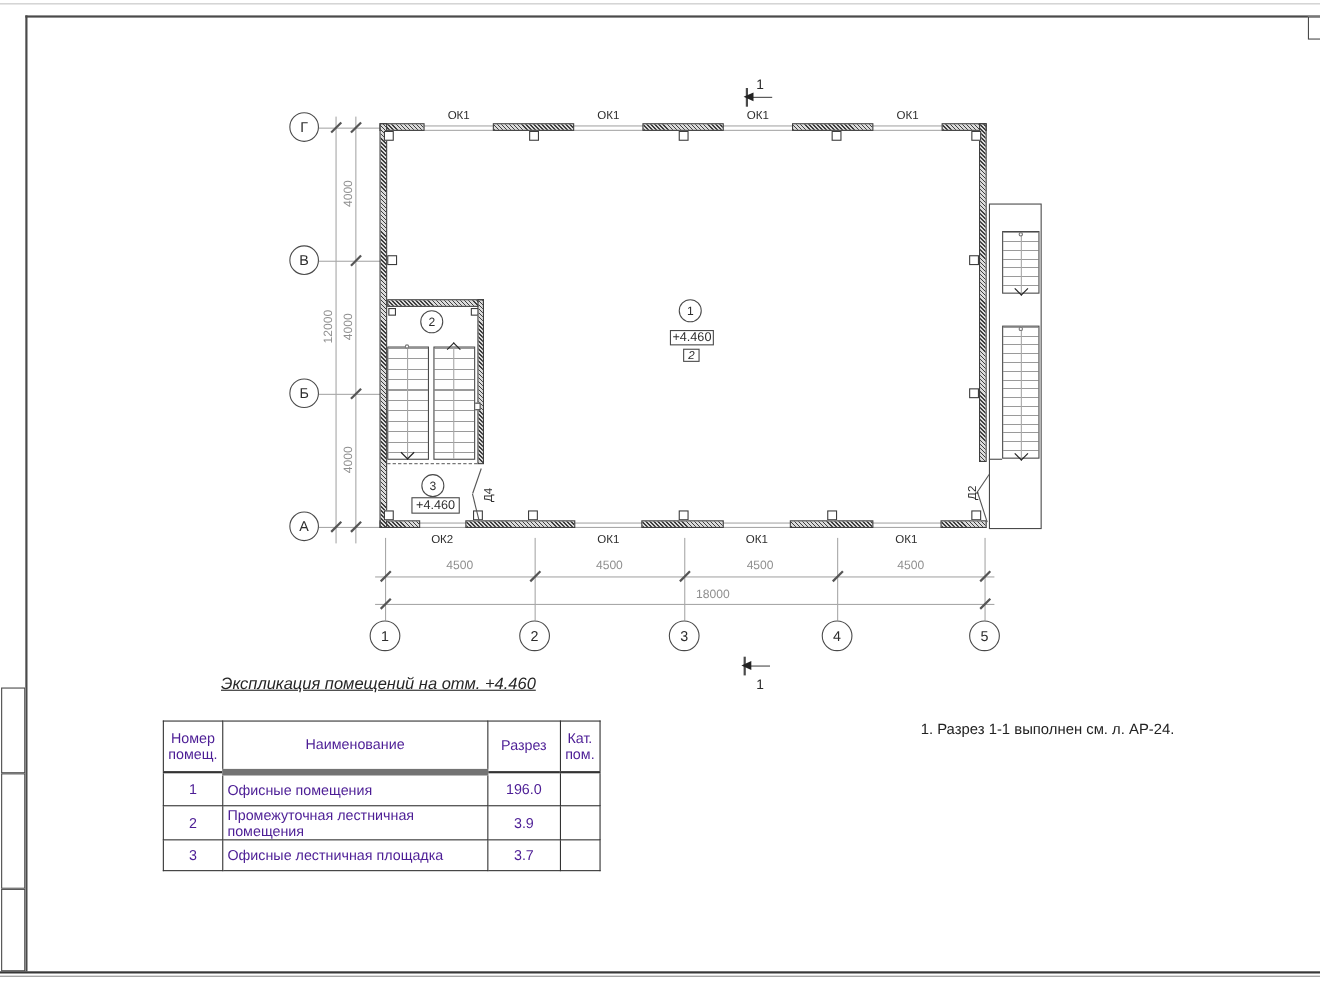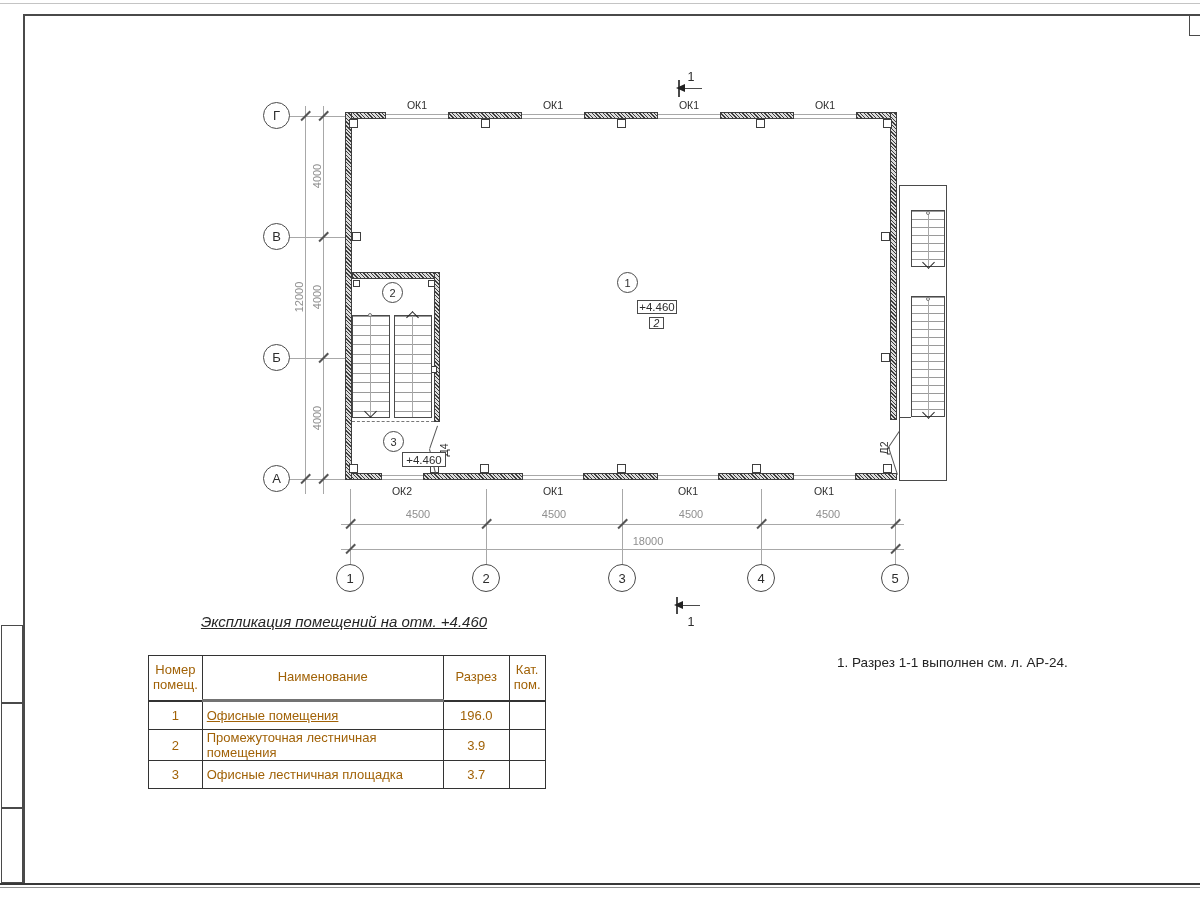--- a/index.html
+++ b/index.html
@@ -12,39 +12,39 @@
          background:repeating-linear-gradient(45deg,#3e3e3e 0,#3e3e3e 1px,#dcdcdc 1px,#dcdcdc 2.6px);}
   .csq{position:absolute;width:9px;height:9px;box-sizing:border-box;border:1px solid #3e3e3e;background:#fff;}
   .csq.sm{width:7px;height:7px;}
   .tick{position:absolute;width:13px;height:1.5px;background:#555;transform:rotate(-45deg);}
   .bubble{position:absolute;width:27px;height:27px;box-sizing:border-box;border:1px solid #4a4a4a;border-radius:50%;
           background:#fff;display:flex;align-items:center;justify-content:center;font-size:13px;}
   .bubble.col{width:28px;height:28px;}
   .rm{position:absolute;width:21px;height:21px;box-sizing:border-box;border:1px solid #4a4a4a;border-radius:50%;
       background:#fff;display:flex;align-items:center;justify-content:center;font-size:11px;}
   .ebox{position:absolute;box-sizing:border-box;border:1px solid #4a4a4a;background:#fff;
-        display:flex;align-items:center;justify-content:center;font-size:11.5px;margin-left:28px;}
+        display:flex;align-items:center;justify-content:center;font-size:11.5px;}
   .clab{position:absolute;transform:translate(-50%,-50%);white-space:nowrap;}
   .vlab{position:absolute;transform:translate(-50%,-50%) rotate(-90deg);white-space:nowrap;}
   .dim{color:#8f8f8f;font-size:11px;}
   .wlab{color:#2f2f2f;font-size:10.5px;}
   .flight{position:absolute;box-sizing:border-box;border:1px solid #4a4a4a;background-color:#fff;
           background-image:repeating-linear-gradient(to bottom,#9a9a9a 0,#9a9a9a 1px,transparent 1px,transparent 9.5px);}
   .flight.f8{background-image:repeating-linear-gradient(to bottom,#9a9a9a 0,#9a9a9a 1px,transparent 1px,transparent 8px);}
   .chev{position:absolute;width:8px;height:8px;}
   .chev.down{border-left:1.4px solid #222;border-bottom:1.4px solid #222;transform:rotate(-45deg);}
   .chev.up{border-left:1.4px solid #222;border-top:1.4px solid #222;transform:rotate(45deg);}
   .arrow-left{position:absolute;width:0;height:0;border-top:4px solid transparent;border-bottom:4px solid transparent;border-right:9px solid #222;}
   .dot{position:absolute;width:4px;height:4px;box-sizing:border-box;border:1px solid #777;border-radius:50%;background:#fff;}
   .dash{position:absolute;border-top:1px dashed #777;height:0;}
   .diag{position:absolute;width:1.3px;background:#555;transform-origin:50% 0;}
   .title{position:absolute;font-style:italic;text-decoration:underline;text-align:center;color:#262626;}
   .frame-box{position:absolute;box-sizing:border-box;border:1px solid #4a4a4a;background:#fff;}
   table.expl{position:absolute;left:148px;top:655px;border-collapse:collapse;table-layout:fixed;
-             font-size:13px;color:#a16207;background:#fff;}
+             font-size:13px;color:#4c1d95;background:#fff;}
   table.expl td,table.expl th{border:1px solid #333;font-weight:normal;padding:0 4px;overflow:hidden;}
   table.expl th{height:43px;line-height:1.15;}
   table.expl td{height:27px;}
   .cc{text-align:center;}
   .rr{text-align:right;}
 </style>
 </head>
 <body>
 
 <div class="sheet">
@@ -215,21 +215,21 @@
       </colgroup>
     <tbody>
         <tr>
       <th class="cc"><span>Номер</span><br><span>помещ.</span></th>
       <th class="cc">Наименование</th>
       <th class="cc">Разрез</th>
       <th class="cc" style="border-bottom:2px solid #333;"><span>Кат.</span><br><span>пом.</span></th>
     </tr>
     <tr style="border-top:2px solid #333;">
       <td class="cc" style="border-top:2px solid #333;">1</td>
-      <td style="border-top:3px solid #737373;text-decoration:underline;">Офисные помещения</td>
+      <td style="border-top:6px solid #737373;">Офисные помещения</td>
       <td class="cc" style="border-top:2px solid #333;">196.0</td>
       <td style="border-top:2px solid #333;"></td>
     </tr>
     <tr>
       <td class="cc">2</td>
       <td>Промежуточная лестничная помещения</td>
       <td class="cc">3.9</td>
       <td></td>
     </tr>
     <tr>

